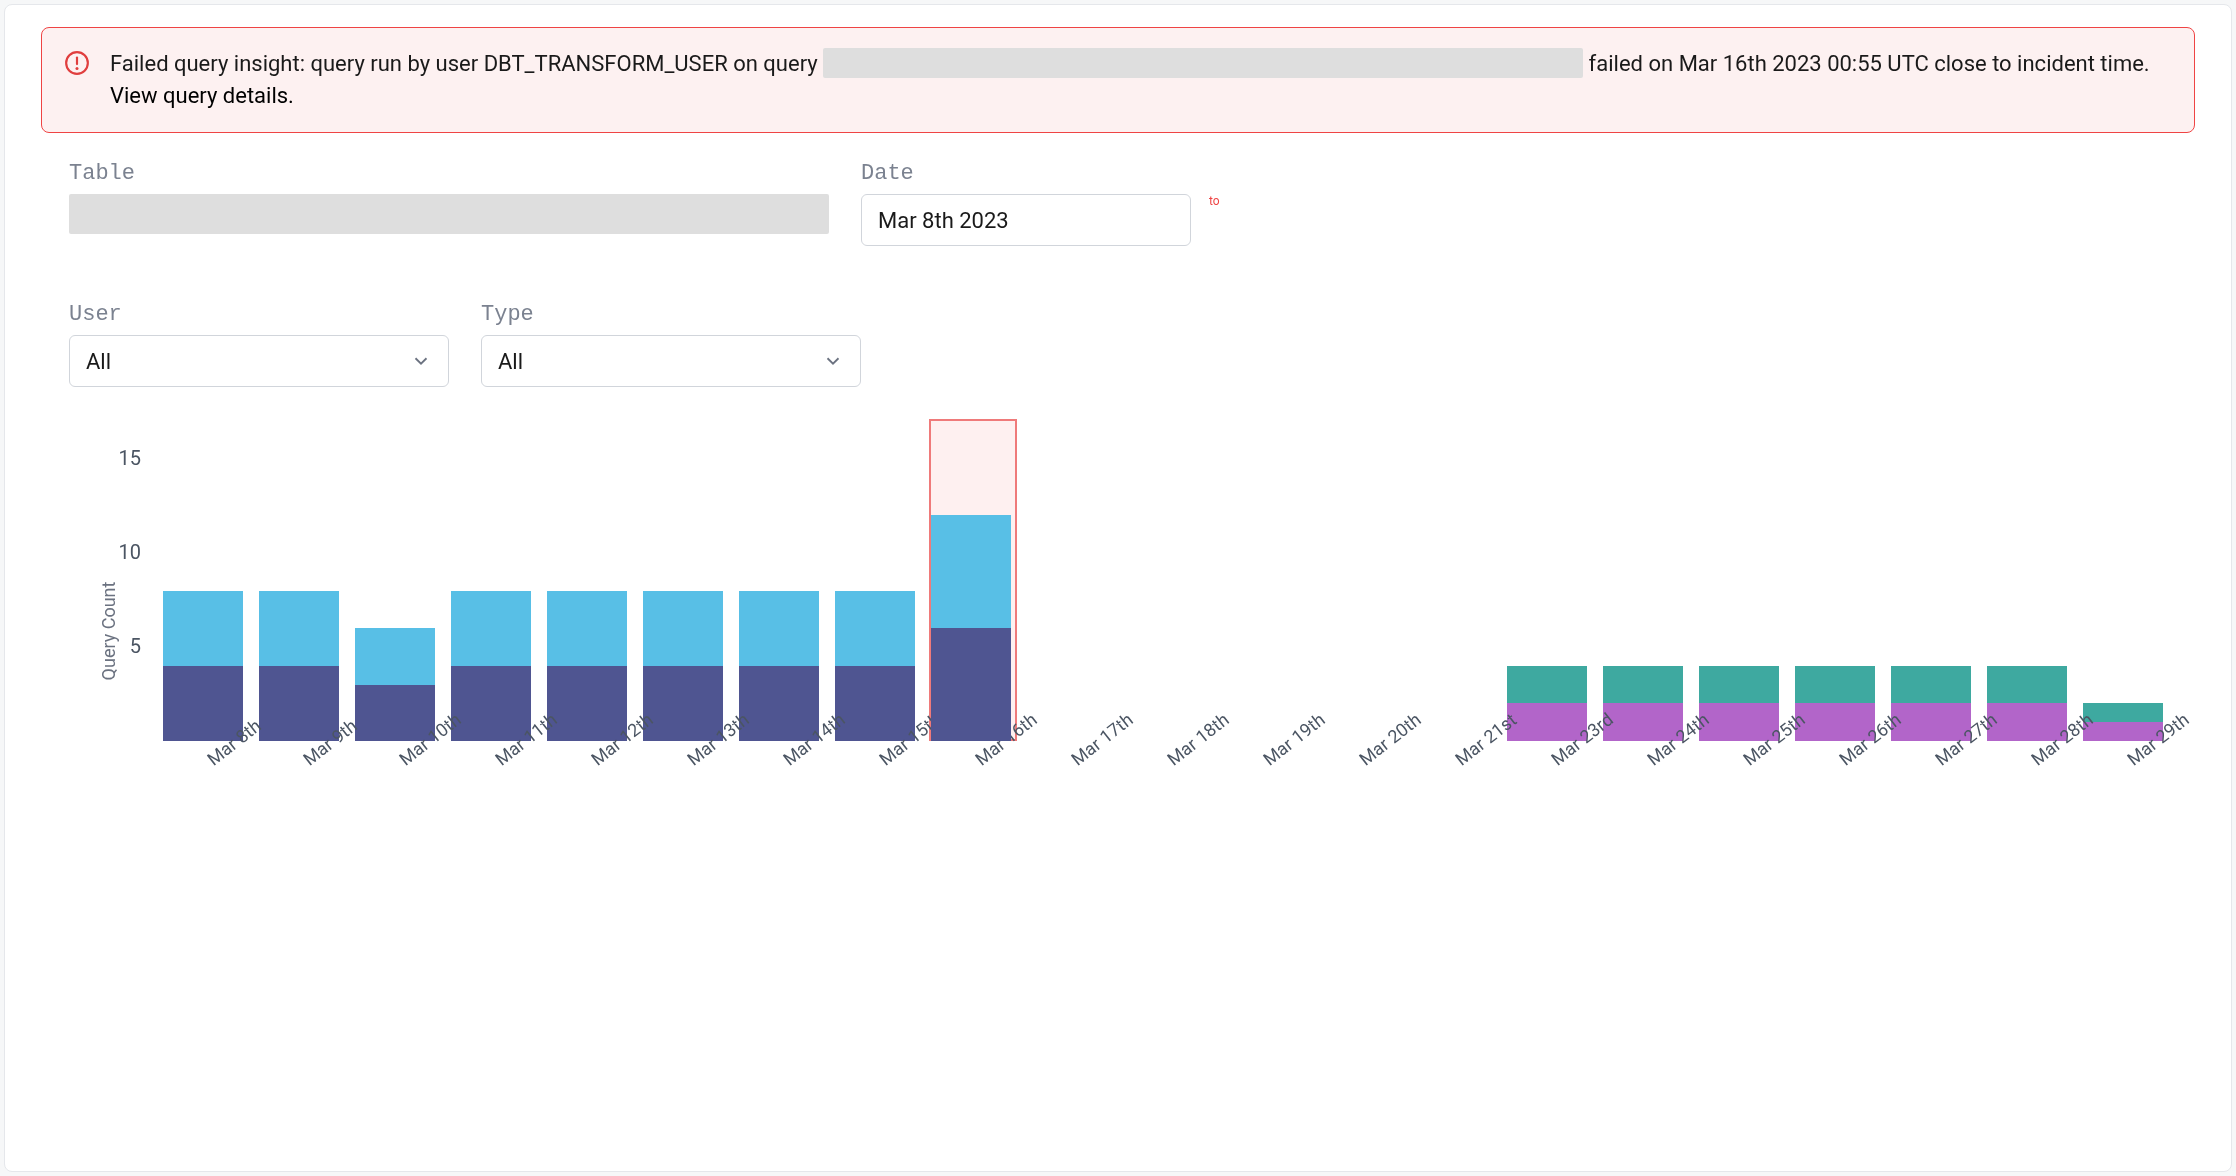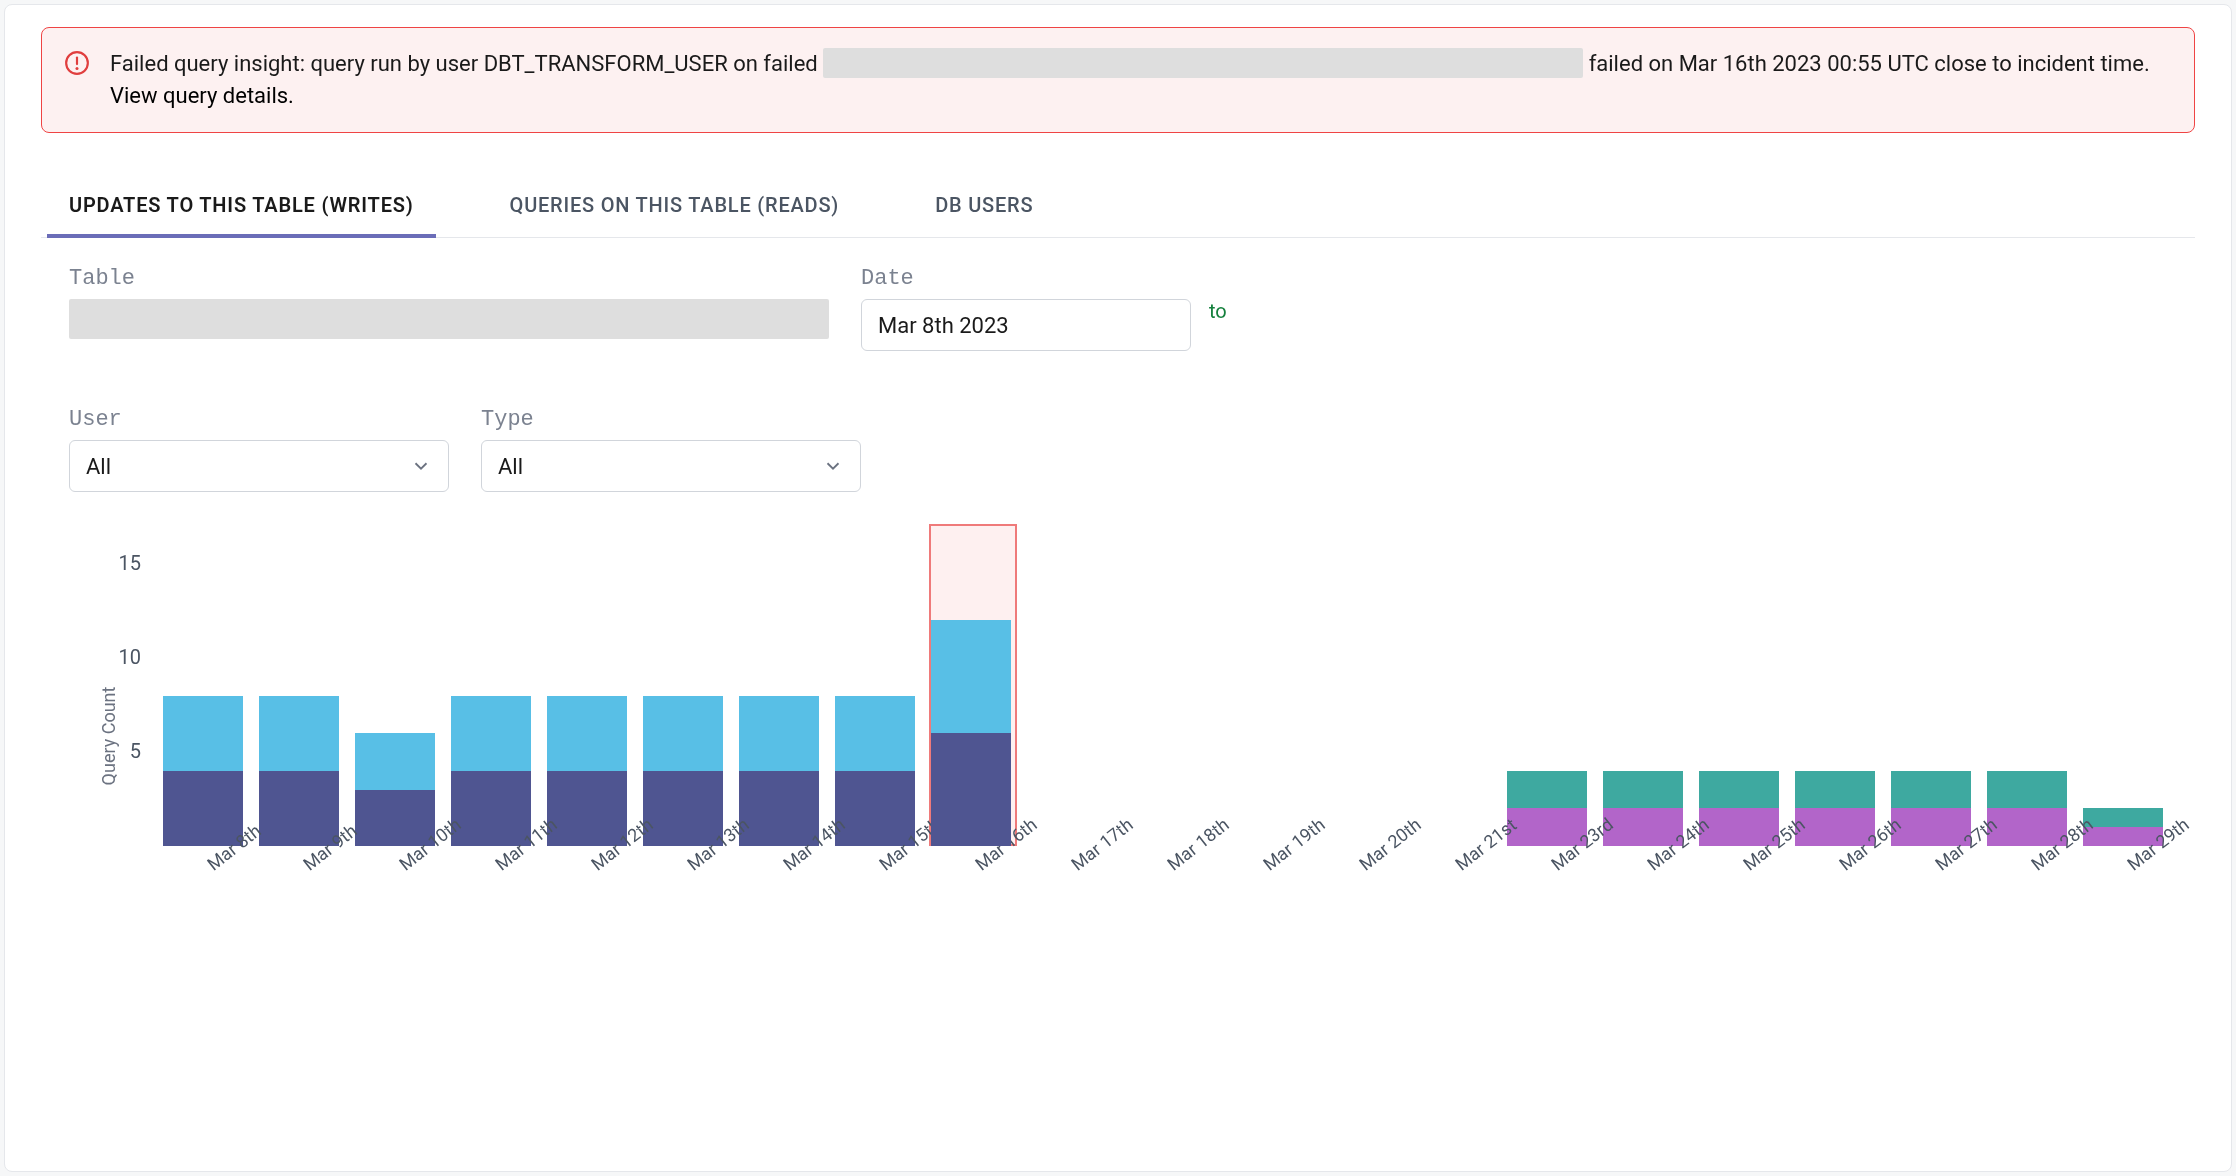--- a/index.html
+++ b/index.html
@@ -121,21 +121,21 @@
     justify-content: space-between;
     gap: 20px;
   }
   .filter-redacted {
     height: 40px;
     width: 760px;
     background: #dedede;
     border-radius: 2px;
   }
   .date-row { display: flex; gap: 18px; }
-  .to-label { font-size: 20px; color: #15803d; padding-top: 18px; }
+  .to-label { font-size: 12px; color: #ef4444; padding-top: 18px; }
   .chevron-svg { width: 22px; height: 22px; stroke: #6b7280; stroke-width: 2; fill: none; }
 
   
   .chart-wrapper {
     position: relative;
     margin: 34px 24px 0 24px;
     height: 420px;
   }
   .y-axis-label {
     position: absolute;
@@ -242,30 +242,24 @@
 
     <div class="alert">
       <span class="alert-icon">
         <svg viewBox="0 0 24 24" width="26" height="26">
           <circle cx="12" cy="12" r="10" fill="none" stroke="#e03e3e" stroke-width="2"></circle>
           <line x1="12" y1="7" x2="12" y2="13" stroke="#e03e3e" stroke-width="2" stroke-linecap="round"></line>
           <circle cx="12" cy="17" r="1.4" fill="#e03e3e"></circle>
         </svg>
       </span>
       <div class="alert-text">
-        <b>Failed query insight:</b><span> query run by user </span><b>DBT_TRANSFORM_USER</b><span> on failed </span><span class="redacted-inline"></span><span> failed on </span><b>Mar 16th 2023 00:55 UTC</b><span> close to incident time. </span><a href="#" class="alert-link">View query details.</a>
+        <b>Failed query insight:</b><span> query run by user </span><b>DBT_TRANSFORM_USER</b><span> on query </span><span class="redacted-inline"></span><span> failed on </span><b>Mar 16th 2023 00:55 UTC</b><span> close to incident time. </span><a href="#" class="alert-link">View query details.</a>
       </div>
     </div>
 
-    <div class="tabs">
-
-    <div class="tab active">UPDATES TO THIS TABLE (WRITES)</div>
-        <div class="tab">QUERIES ON THIS TABLE (READS)</div>
-        <div class="tab">DB USERS</div>
-      </div>
 
     <div class="filters">
       <div class="filter-group" style="width:760px">
         <div class="filter-label">Table</div>
         <div class="filter-redacted"></div>
       </div>
       <div class="filter-group">
         <div class="filter-label">Date</div>
         <div class="date-row">
           <div class="filter-control" style="width:330px">

